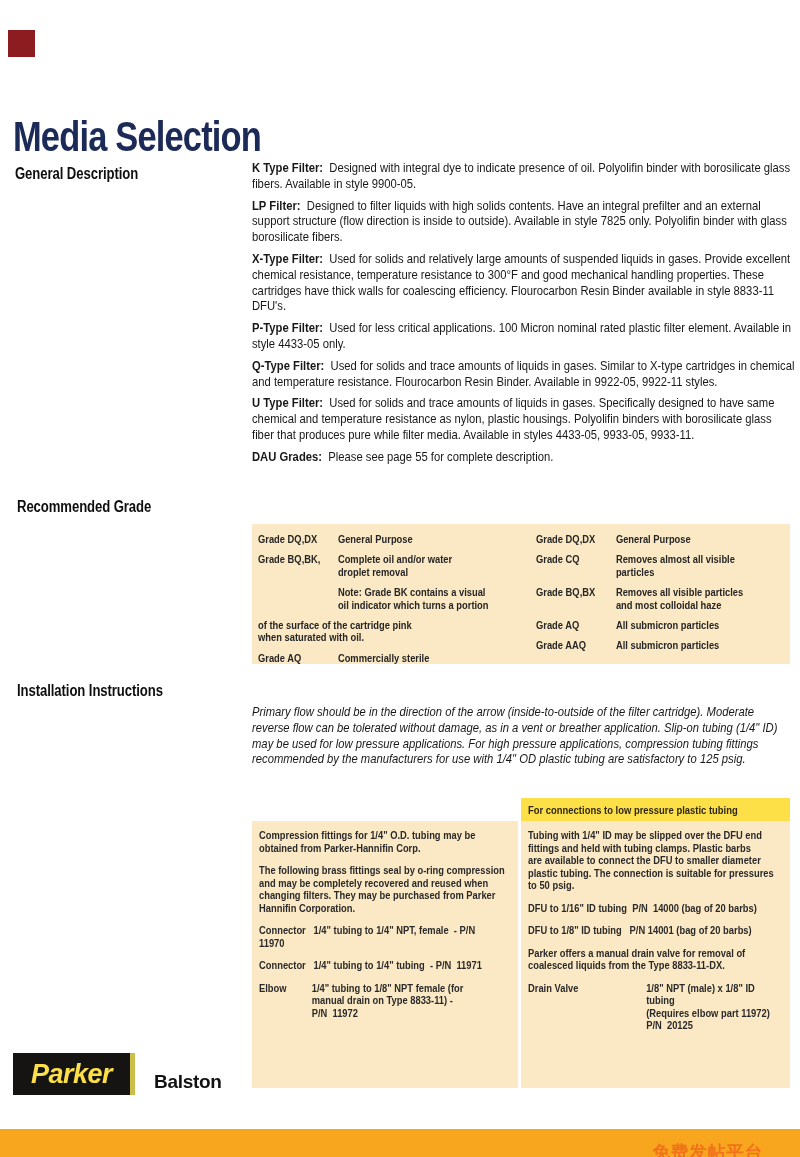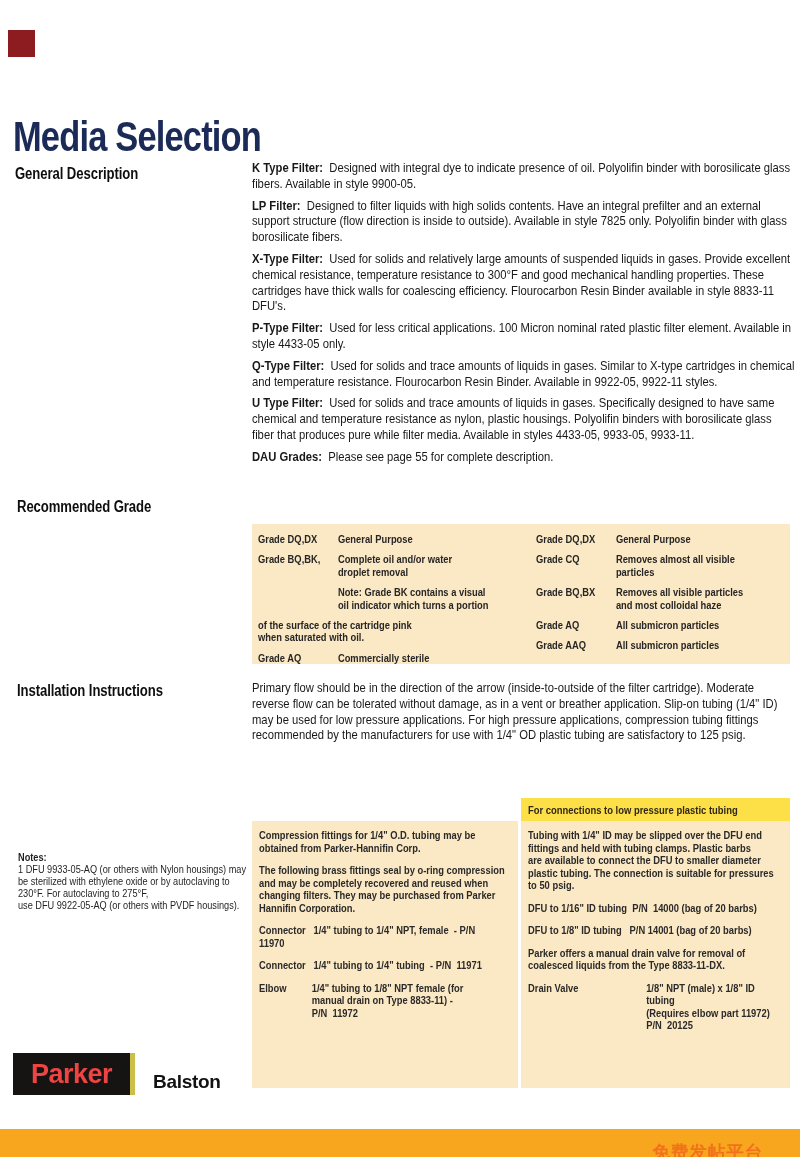--- a/index.html
+++ b/index.html
@@ -11,21 +11,21 @@
   .title{position:absolute;left:13px;top:85px;font-size:42px;font-weight:700;
          letter-spacing:-1px;white-space:nowrap;transform:scaleX(.82);transform-origin:0 0;}
 
   .slabel{position:absolute;font-weight:700;font-size:16px;color:#0e0e0e;white-space:nowrap;
           transform:scaleX(.82);transform-origin:0 0;letter-spacing:-.1px;}
   .lbl-general{left:15px;top:165px;}
   .lbl-grade{left:17px;top:498px;}
   .lbl-install{left:17px;top:682px;}
 
   .desc{position:absolute;left:252px;top:160px;width:543px;}
-  .install{position:absolute;left:252px;top:680px;width:543px;}
+  .install{position:absolute;left:252px;top:704px;width:543px;font-style:italic;}
   .flow-inner{width:646px;transform:scaleX(.84);transform-origin:0 0;
               font-size:13.4px;line-height:15.8px;color:#181818;}
   p.bp{margin:0 0 6px 0;}
   p.bp b{letter-spacing:0;}
 
   
   .gtable{position:absolute;left:252px;top:502px;width:538px;height:160px;}
   .gt-head{position:absolute;left:0;top:0;width:538px;height:22px;}
   .gt-head .h{position:absolute;top:4px;font-size:11.8px;font-weight:700;color:#2f2817;
               white-space:nowrap;transform:scaleX(.8);transform-origin:0 0;}
@@ -62,26 +62,26 @@
 
   
   .notes{position:absolute;left:18px;top:851px;width:233px;}
   .notes-inner{width:276px;transform:scaleX(.85);transform-origin:0 0;
                font-size:10.8px;line-height:12px;color:#1f1f1f;}
   .notes-inner b{display:block;}
   .notes-body{white-space:pre-line;}
 
   
   .logo{position:absolute;left:13px;top:1053px;height:42px;display:flex;align-items:stretch;}
-  .logo-black{width:117px;background:#161412;color:#ef4444;display:flex;align-items:center;
-              justify-content:center;font-weight:700;font-size:27px;
+  .logo-black{width:117px;background:#161412;color:#fde047;display:flex;align-items:center;
+              justify-content:center;font-style:italic;font-weight:700;font-size:27px;
               letter-spacing:-.5px;}
   .logo-bar{width:5px;}
-  .logo-balston{align-self:flex-end;padding:0 0 2px 10px;font-weight:700;font-size:19px;
-                color:#121212;letter-spacing:-.3px;margin-left:8px;}
+  .logo-balston{align-self:flex-end;padding:0 0 2px 19px;font-weight:700;font-size:19px;
+                color:#121212;letter-spacing:-.3px;}
 
   
   .bbar{position:absolute;left:0;top:1129px;width:800px;height:28px;}
   .wm{position:absolute;right:7px;top:1100px;text-align:left;z-index:3;line-height:1;margin-top:44px;}
   .wm1{font-size:17.5px;font-weight:700;letter-spacing:1px;}
   .wm2{margin-top:3px;font-size:20px;font-weight:700;font-style:italic;letter-spacing:.5px;
        text-shadow:-2px 0 #fff,2px 0 #fff,0 -2px #fff,0 2px #fff,
                    -1px -1px #fff,1px 1px #fff,-1px 1px #fff,1px -1px #fff;}
 </style>
 </head>
@@ -161,29 +161,20 @@
             </div>
           </div>
       </div>
     </div>
   </div>
 
   <div class="install">
     <div class="flow-inner">Primary flow should be in the direction of the arrow (inside-to-outside of the filter cartridge).  Moderate reverse flow can be tolerated without damage, as in a vent or breather application.  Slip-on tubing (1/4" ID) may be used for low pressure applications.  For high pressure applications, compression tubing fittings recommended by the manufacturers for use with 1/4" OD plastic tubing are satisfactory to 125 psig.</div>
   </div>
 
-  <div class="notes">
-    <div class="notes-inner">
-      <b>Notes:</b>
-      <span class="notes-body">1 DFU 9933-05-AQ (or others with Nylon housings) may
-be sterilized with ethylene oxide or by autoclaving to
-230°F.  For autoclaving to 275°F,
-use DFU 9922-05-AQ (or others with PVDF housings).</span>
-    </div>
-  </div>
 
   <div class="ctable ct-left">
     <div class="ct-body" style="background: rgb(251, 232, 196);">
       <div class="ct-inner">
           <div class="item">Compression fittings for 1/4" O.D. tubing may be
 obtained from Parker-Hannifin Corp.</div>
           <div class="item">The following brass fittings seal by o-ring compression
 and may be completely recovered and reused when
 changing filters.  They may be purchased from Parker
 Hannifin Corporation.</div>

